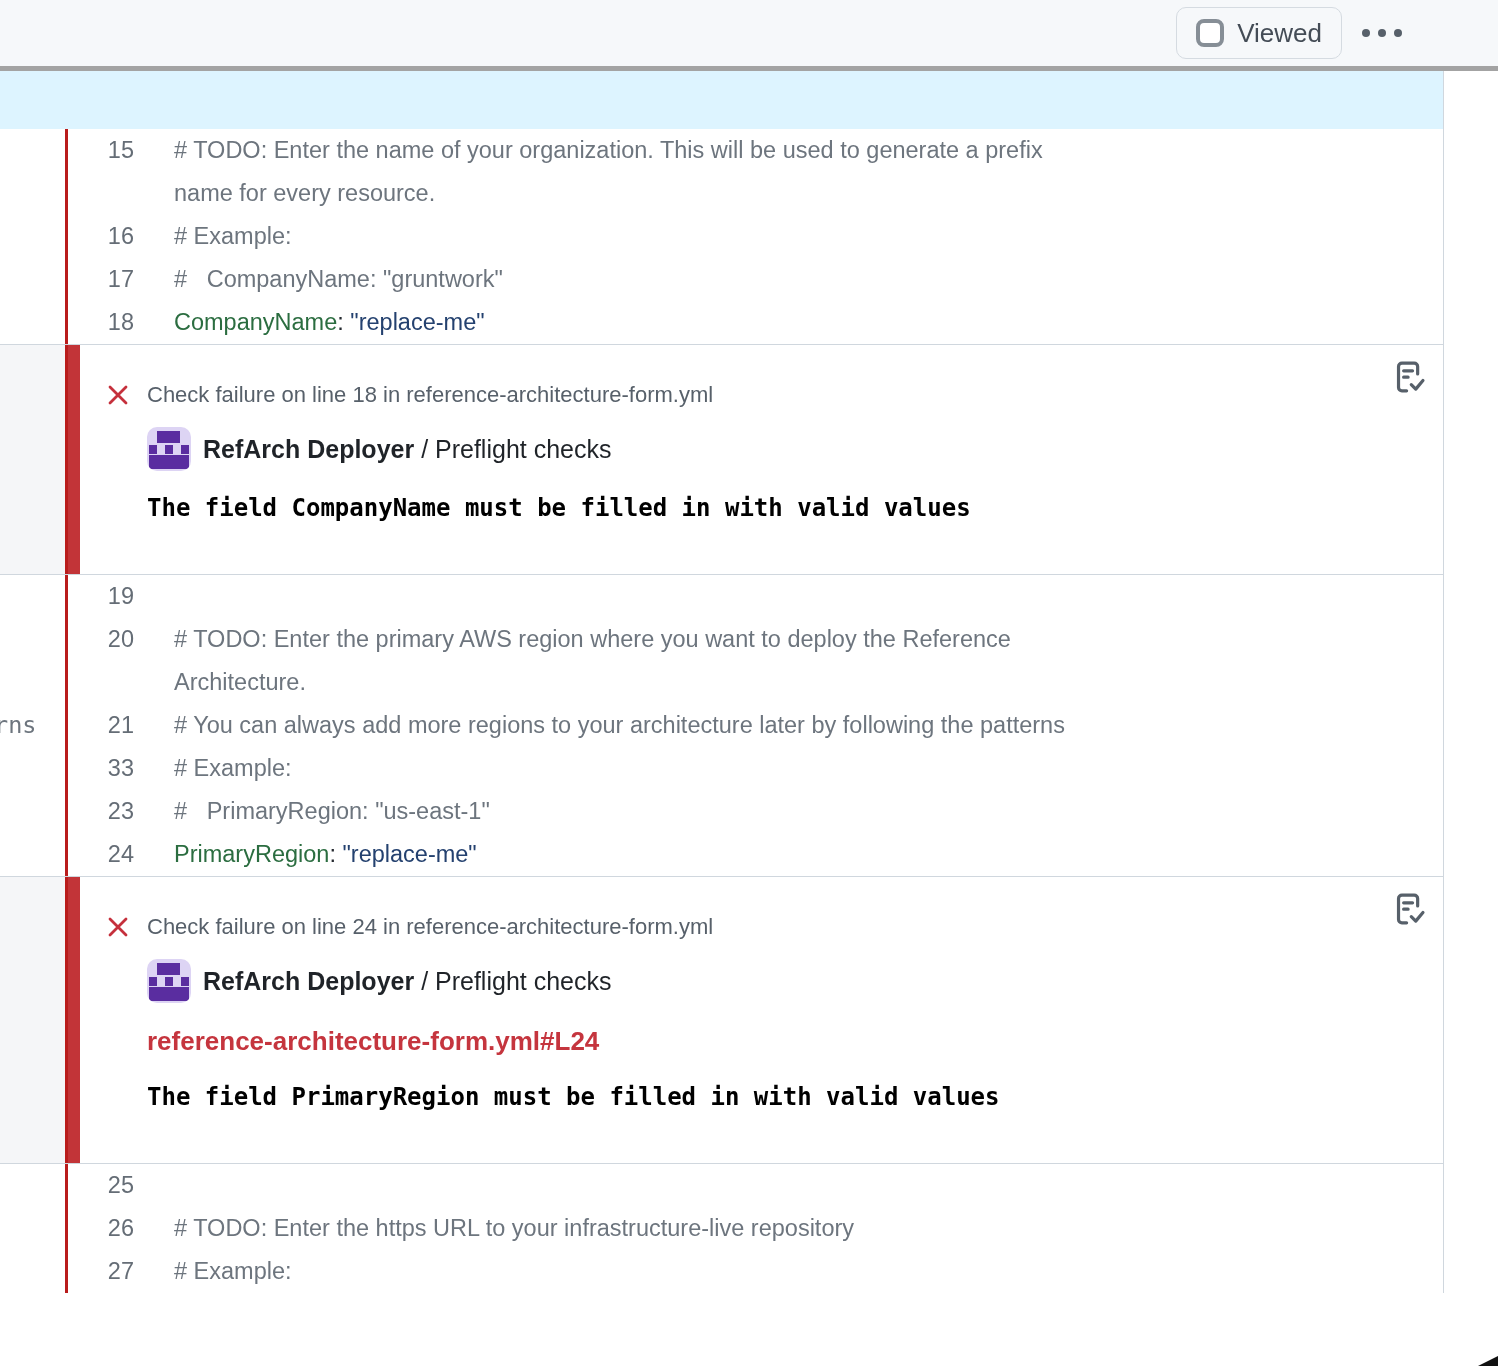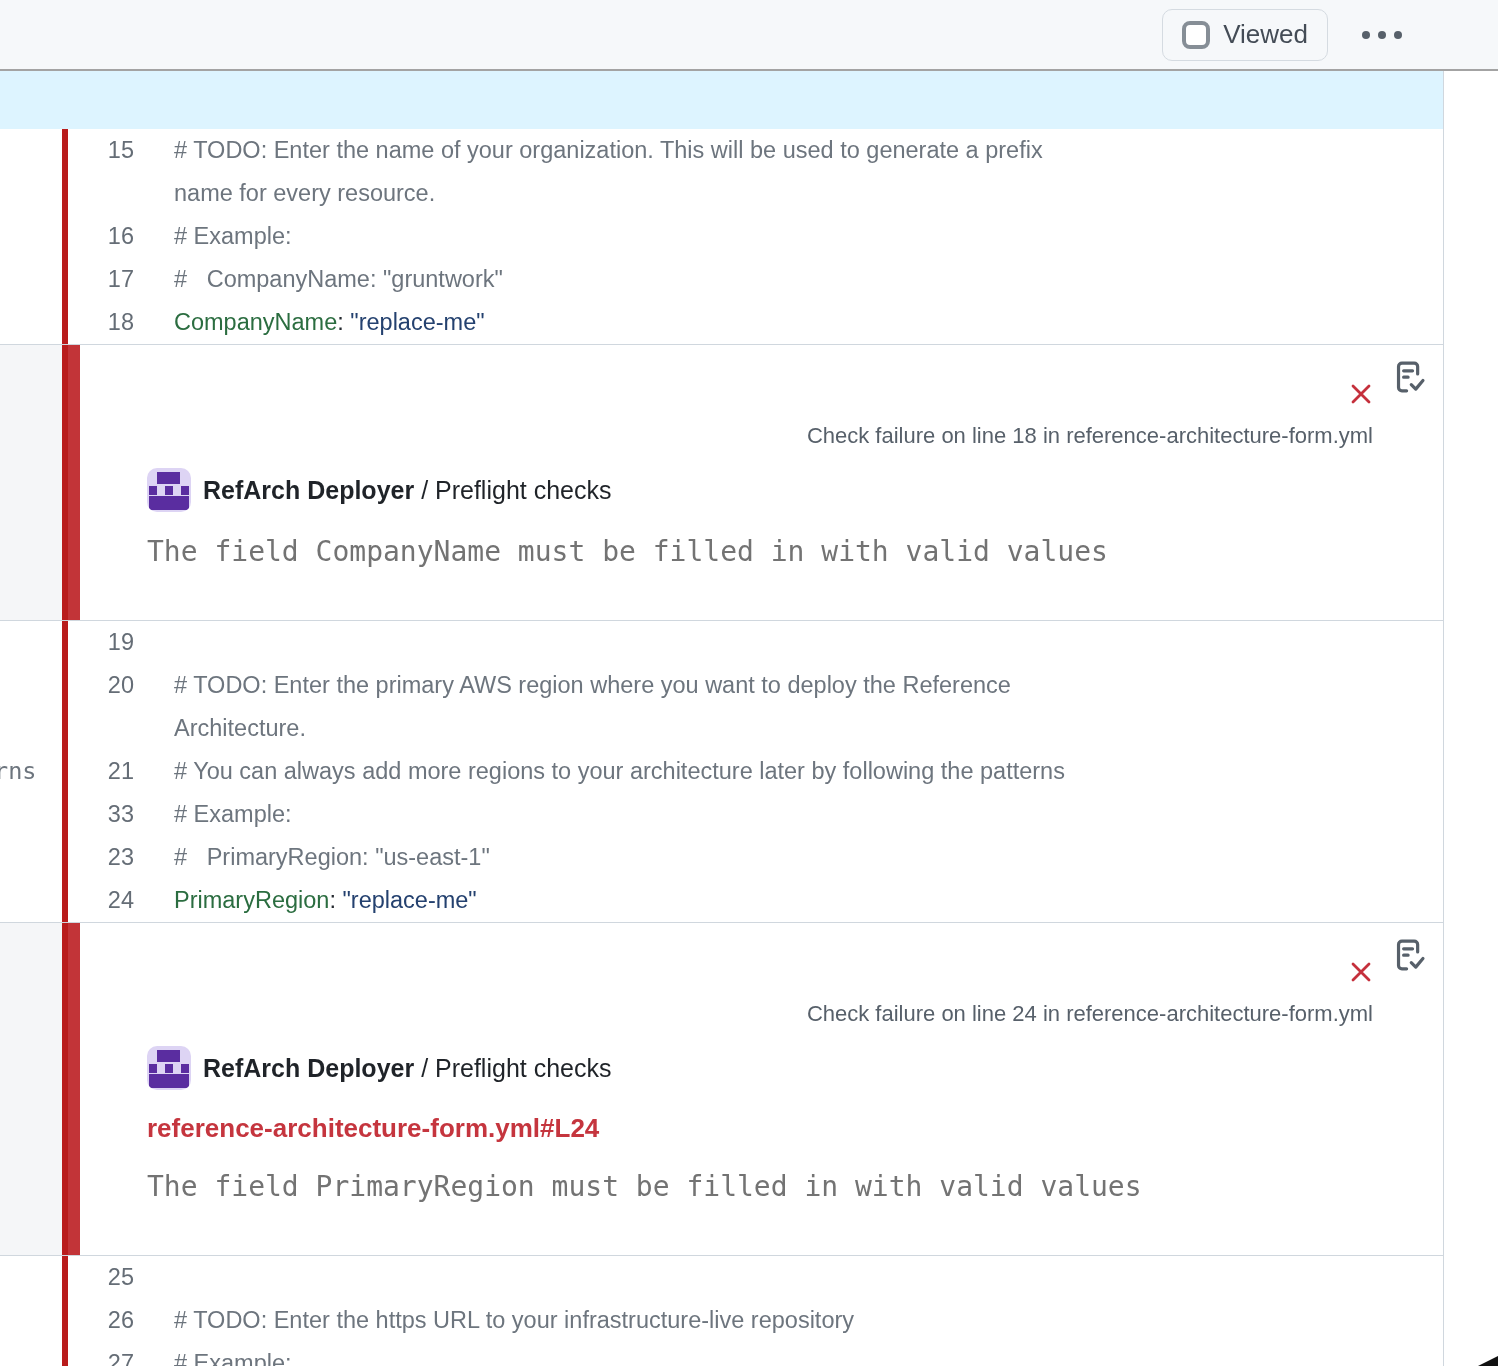--- a/index.html
+++ b/index.html
@@ -2,82 +2,82 @@
 <html><head>
 <meta charset="utf-8">
 <style>
   html,body{margin:0;padding:0;background:#fff;}
   .screen{
     position:relative;width:1498px;height:1366px;overflow:hidden;background:#fff;
     font-family:"Liberation Sans",sans-serif;color:#24292f;
   }
   
   .file-header{
-    height:71px;background:#f6f8fa;border-bottom:2px solid #a3a3a3;
-    display:flex;align-items:center;justify-content:flex-end;gap:24px;
+    height:71px;background:#f6f8fa;border-bottom:5px solid #a3a3a3;
+    display:flex;align-items:center;justify-content:flex-end;gap:10px;
     padding-right:86px;box-sizing:border-box;
   }
   .viewed-btn{
     display:flex;align-items:center;gap:13px;height:50px;padding:0 19px;
     background:#f6f8fa;border:1px solid #d5dbe1;border-radius:10px;cursor:pointer;
   }
   .viewed-checkbox{
     width:28px;height:28px;background:#fff;border:4px solid #868e96;border-radius:8px;box-sizing:border-box;
   }
   .viewed-label{font-size:26px;color:#444c56;}
   .kebab-btn{
     display:flex;align-items:center;gap:8px;padding:10px;background:none;border:none;cursor:pointer;
   }
   .kebab-btn i{display:block;width:8px;height:8px;border-radius:50%;background:#57606a;}
   
   .diff-body{position:relative;width:1444px;border-right:1px solid #d0d7de;box-sizing:border-box;background:#fff;}
   .hunk-row{height:58px;background:#ddf4ff;}
   
   .section-code{display:flex;}
-  .left-col{width:68px;flex:none;border-right:6px solid #b91c1c;position:relative;box-sizing:border-box;}
+  .left-col{width:68px;flex:none;border-right:3px solid #b91c1c;position:relative;box-sizing:border-box;}
   .section-code .left-col{background:#fff;}
   .left-overlay{
     display:none;position:absolute;top:129px;left:-6px;height:43px;line-height:43px;
     font-family:"DejaVu Sans Mono",monospace;font-size:23.5px;color:#6d757e;white-space:pre;
   }
   .code-rows{flex:1;min-width:0;}
   .code-row{display:flex;height:43px;line-height:43px;
     font-family:Liberation Sans, sans-serif;font-size:23.5px;}
   .line-num{width:66px;flex:none;text-align:right;color:#656d76;cursor:pointer;}
   .code-text{flex:1;min-width:0;padding-left:40px;white-space:pre;color:#24292f;overflow:hidden;}
   .tok-comment{color:#6d757e;}
   .tok-key{color:#2b6d40;}
   .tok-string{color:#24416f;}
   .tok-plain{color:#24292f;}
   
   .section-anno{display:flex;border-top:1px solid #d0d7de;border-bottom:1px solid #d0d7de;}
   .section-anno .left-col{background:#f5f6f8;}
   .anno-main{flex:1;min-width:0;display:flex;background:#fff;}
   .red-bar{width:12px;flex:none;background:#c23438;}
   .anno-content{flex:1;min-width:0;position:relative;padding:37px 70px 52px 26px;box-sizing:border-box;}
-  .check-row{display:flex;align-items:flex-end;gap:17px;margin-bottom:19px;flex-direction:column;}
+  .check-row{display:flex;align-items:center;gap:17px;margin-bottom:19px;}
   .x-icon{width:24px;height:24px;flex:none;}
   .check-text{font-size:22px;color:#57606a;}
   .ci-row{display:flex;align-items:center;gap:12px;margin-left:41px;margin-bottom:23px;}
   .avatar{
     width:44px;height:44px;flex:none;border-radius:10px;background:#ddd4f4;position:relative;overflow:hidden;
   }
   .avatar i{position:absolute;background:#5a2da0;display:block;}
   .av-top{left:22%;top:9%;width:52%;height:27%;}
   .av-eye-l{left:4%;top:41%;width:19%;height:21%;}
   .av-eye-c{left:40%;top:41%;width:19%;height:21%;}
   .av-eye-r{left:77%;top:41%;width:19%;height:21%;}
   .av-mouth{left:4%;top:64%;width:92%;height:32%;}
   .av-notch-l{left:23%;top:64%;width:17%;height:13%;background:#ddd4f4;}
   .av-notch-r{left:60%;top:64%;width:17%;height:13%;background:#ddd4f4;}
   .ci-title{font-size:25px;color:#1f2328;}
   .ci-title b{font-weight:bold;}
   .link-row{margin-left:41px;margin-bottom:26px;}
   .file-link{font-size:26px;font-weight:bold;color:#c5353e;text-decoration:none;cursor:pointer;}
-  .message-row{margin-left:41px;font-family:"DejaVu Sans Mono",monospace;font-size:28px;color:#737373;white-space:pre;}
+  .message-row{margin-left:41px;font-family:"DejaVu Sans Mono",monospace;font-size:24px;color:#000000;white-space:pre;font-weight:bold;}
   .checklist-btn{position:absolute;top:15px;right:16px;background:none;border:none;padding:0;cursor:pointer;}
   
   .cursor-artifact{
     position:absolute;right:0;bottom:0;width:20px;height:10px;background:#111;
     clip-path:polygon(100% 0,100% 100%,0 100%);
   }
 </style>
 </head>
 <body>
 

